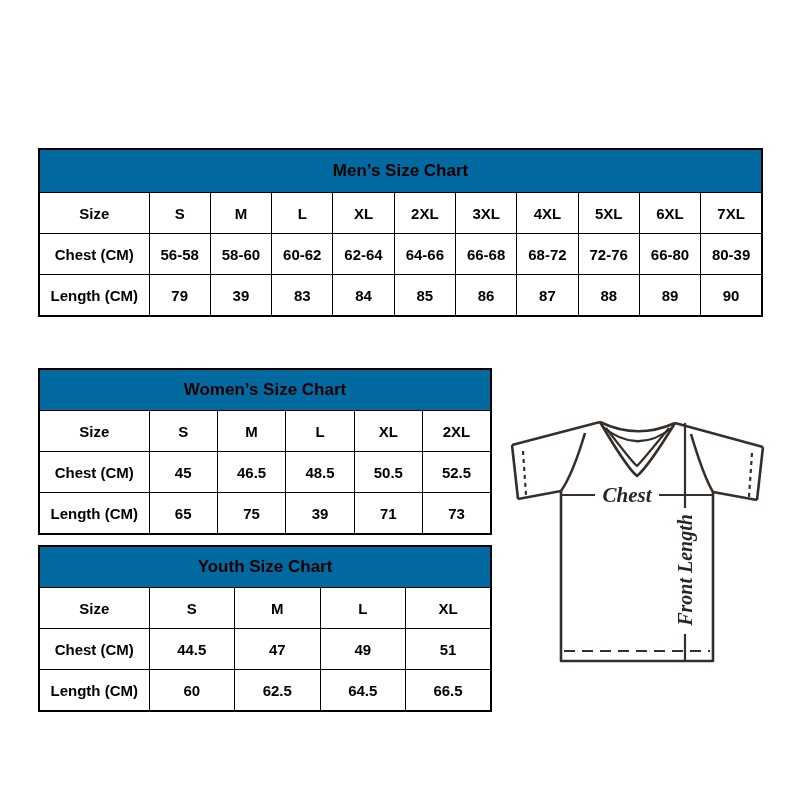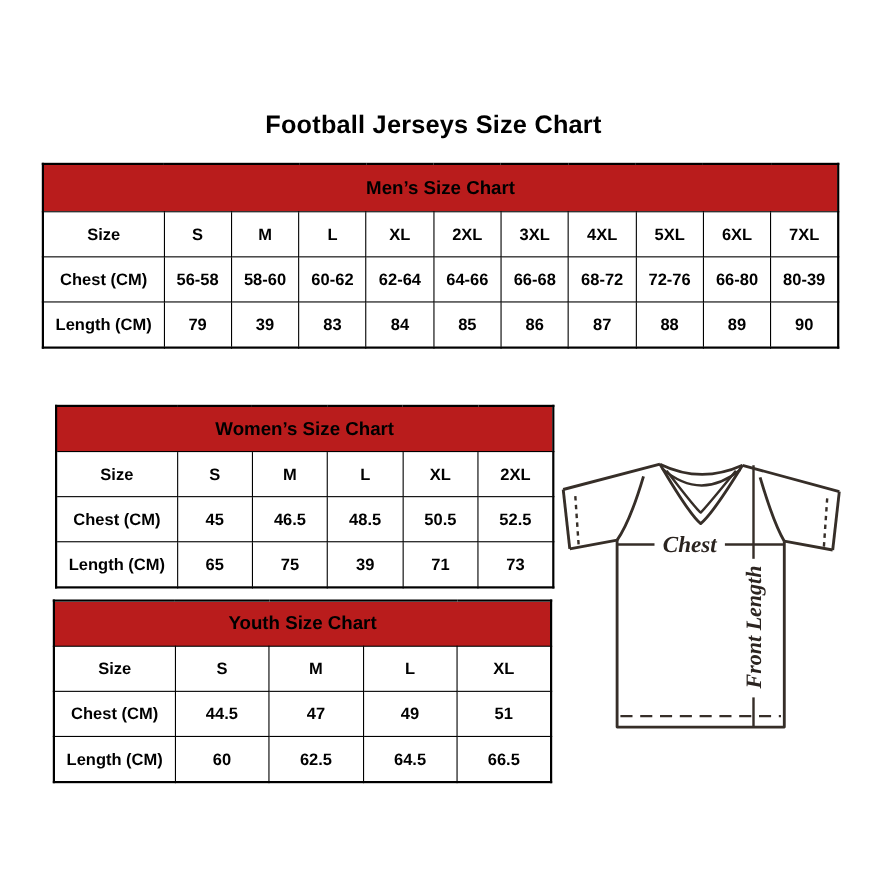--- a/index.html
+++ b/index.html
@@ -41,28 +41,28 @@
     vertical-align: middle;
     font-weight: bold;
     font-size: 15px;
     color: #000000;
     height: 40px;
     padding: 0 2px;
     overflow: hidden;
     white-space: nowrap;
   }
   table.size-table td.ttl {
-    background: #b91c1c;
+    background: #0369a1;
     font-size: 17px;
     text-align: center;
   }
   #mens-table   { left: 38px;  top: 148px; width: 725px; }
   #mens-table td.ttl { height: 42px; }
-  #womens-table { left: 50px;  top: 368px; width: 454px; }
-  #youth-table  { left: 48px;  top: 545px; width: 454px; }
+  #womens-table { left: 38px;  top: 368px; width: 454px; }
+  #youth-table  { left: 38px;  top: 545px; width: 454px; }
   #jersey-diagram {
     position: absolute;
     left: 505px;
     top: 398px;
     width: 270px;
     height: 287px;
   }
   .jline {
     fill: none;
     stroke: #362e28;
@@ -76,21 +76,20 @@
     font-style: italic;
     font-weight: bold;
     fill: #2b2420;
   }
 </style>
 </head>
 <body>
 
 <div id="stage">
 
-  <div class="page-title">Football Jerseys Size Chart</div>
 
   <table id="mens-table" class="size-table">
       <colgroup>
         <col style="width: 110px;">
         <col>
         <col>
         <col>
         <col>
         <col>
         <col>

